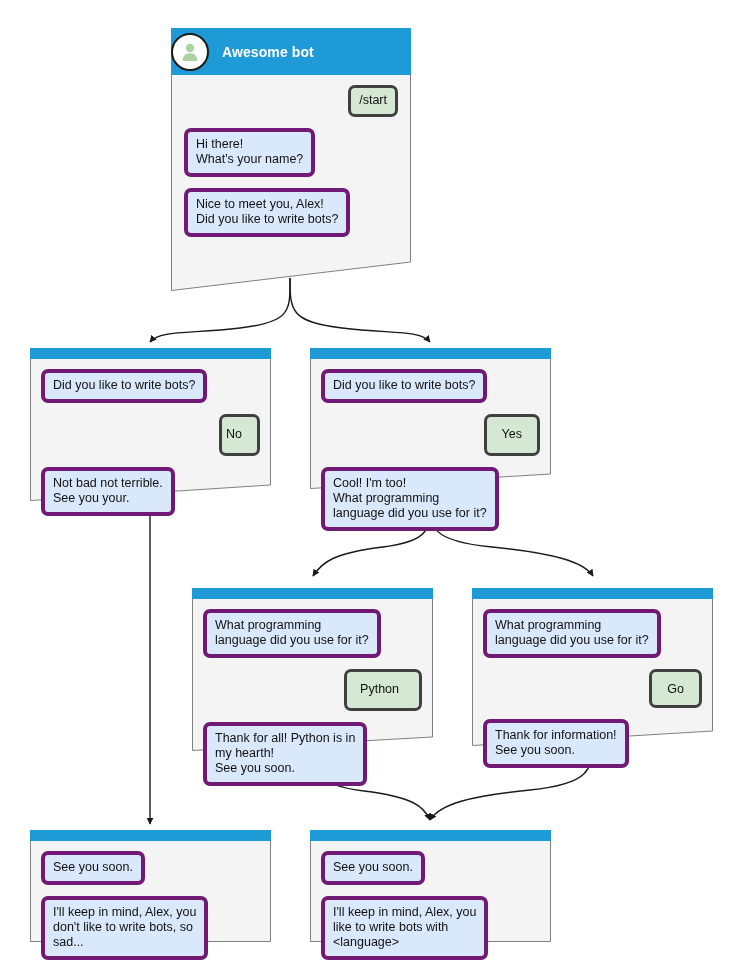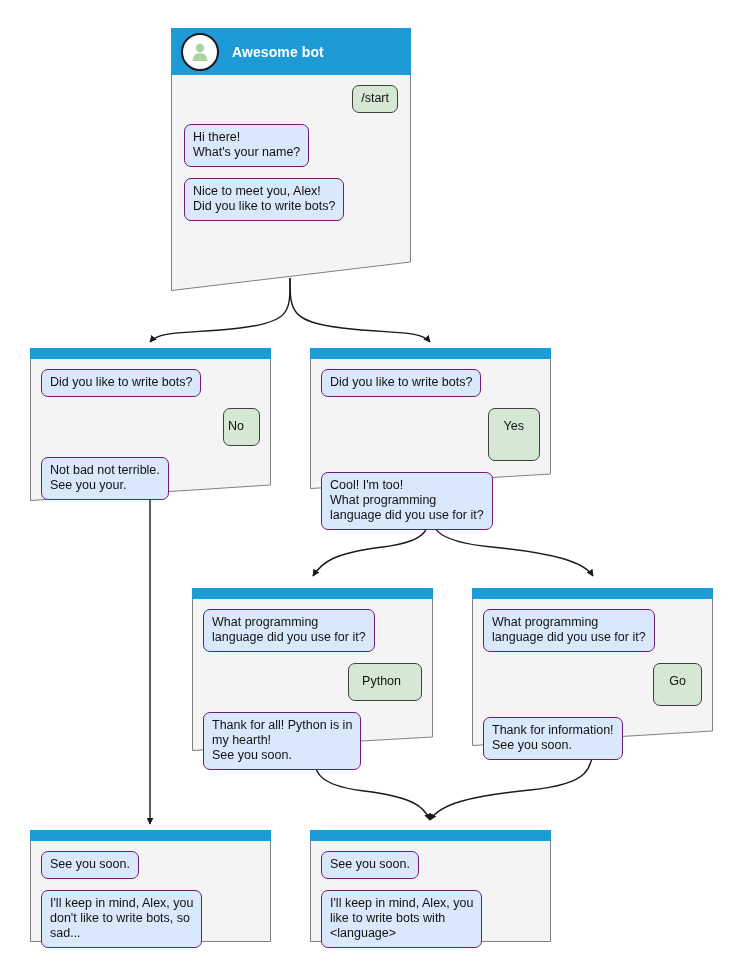--- a/index.html
+++ b/index.html
@@ -59,21 +59,20 @@
     left: 0;
     top: 0;
     width: 100%;
     box-sizing: border-box;
     background: #1e9bd7;
     display: flex;
     align-items: center;
   }
   .titlebar.root {
     height: 47px;
-    padding-left: 10px;
   }
   .titlebar.plain {
     height: 11px;
   }
 
   .avatar {
     width: 38px;
     height: 38px;
     border-radius: 50%;
     background: #ffffff;
@@ -110,26 +109,26 @@
     padding: 5px 8px 6px 8px;
     border-radius: 7px;
     font-size: 12.5px;
     line-height: 15px;
     color: #111111;
     white-space: pre-line;
     margin-bottom: 11px;
   }
   .msg.bot {
     background: #dae8fc;
-    border: 1px solid #701a75;
+    border: 4px solid #701a75;
     align-self: flex-start;
   }
   .msg.user {
     background: #d5e8d4;
-    border: 1px solid #404040;
+    border: 3px solid #404040;
     align-self: flex-end;
   }
 
   .row {
     display: flex;
     width: 100%;
   }
   .row.left  { justify-content: flex-start; }
   .row.right { justify-content: flex-end; }
 
@@ -217,21 +216,21 @@
     <svg class="node-shape" viewBox="0 0 241 141" preserveAspectRatio="none">
       <path d="M 0.5 0.5 L 240.5 0.5 L 240.5 126 L 0.5 140.5 Z" fill="#f4f4f4" stroke="#808080" stroke-width="1"></path>
     </svg>
     <div class="node-inner">
       <div class="titlebar plain"></div>
       <div class="chatarea" style="top:11px;">
         <div class="row left">
           <span class="msg bot">Did you like to write bots?</span>
         </div>
         <div class="row right">
-          <span class="msg user" style="padding:10px 15px 26px 15px;border-radius:7px;">Yes</span>
+          <span class="msg user" style="padding:10px 15px 11px 15px;border-radius:7px;">Yes</span>
         </div>
         <div class="row left">
           <span class="msg bot">Cool! I'm too!
 What programming
 language did you use for it?</span>
         </div>
       </div>
     </div>
   </div>
 
@@ -263,21 +262,21 @@
       <path d="M 0.5 0.5 L 240.5 0.5 L 240.5 143 L 0.5 157.5 Z" fill="#f4f4f4" stroke="#808080" stroke-width="1"></path>
     </svg>
     <div class="node-inner">
       <div class="titlebar plain"></div>
       <div class="chatarea" style="top:11px;">
         <div class="row left">
           <span class="msg bot">What programming
 language did you use for it?</span>
         </div>
         <div class="row right">
-          <span class="msg user" style="padding:10px 15px 16px 15px;">Go</span>
+          <span class="msg user" style="padding:10px 15px 8px 15px;">Go</span>
         </div>
         <div class="row left">
           <span class="msg bot">Thank for information!
 See you soon.</span>
         </div>
       </div>
     </div>
   </div>
 
   <div class="node" style="left:30px; top:830px; width:241px; height:112px;">

